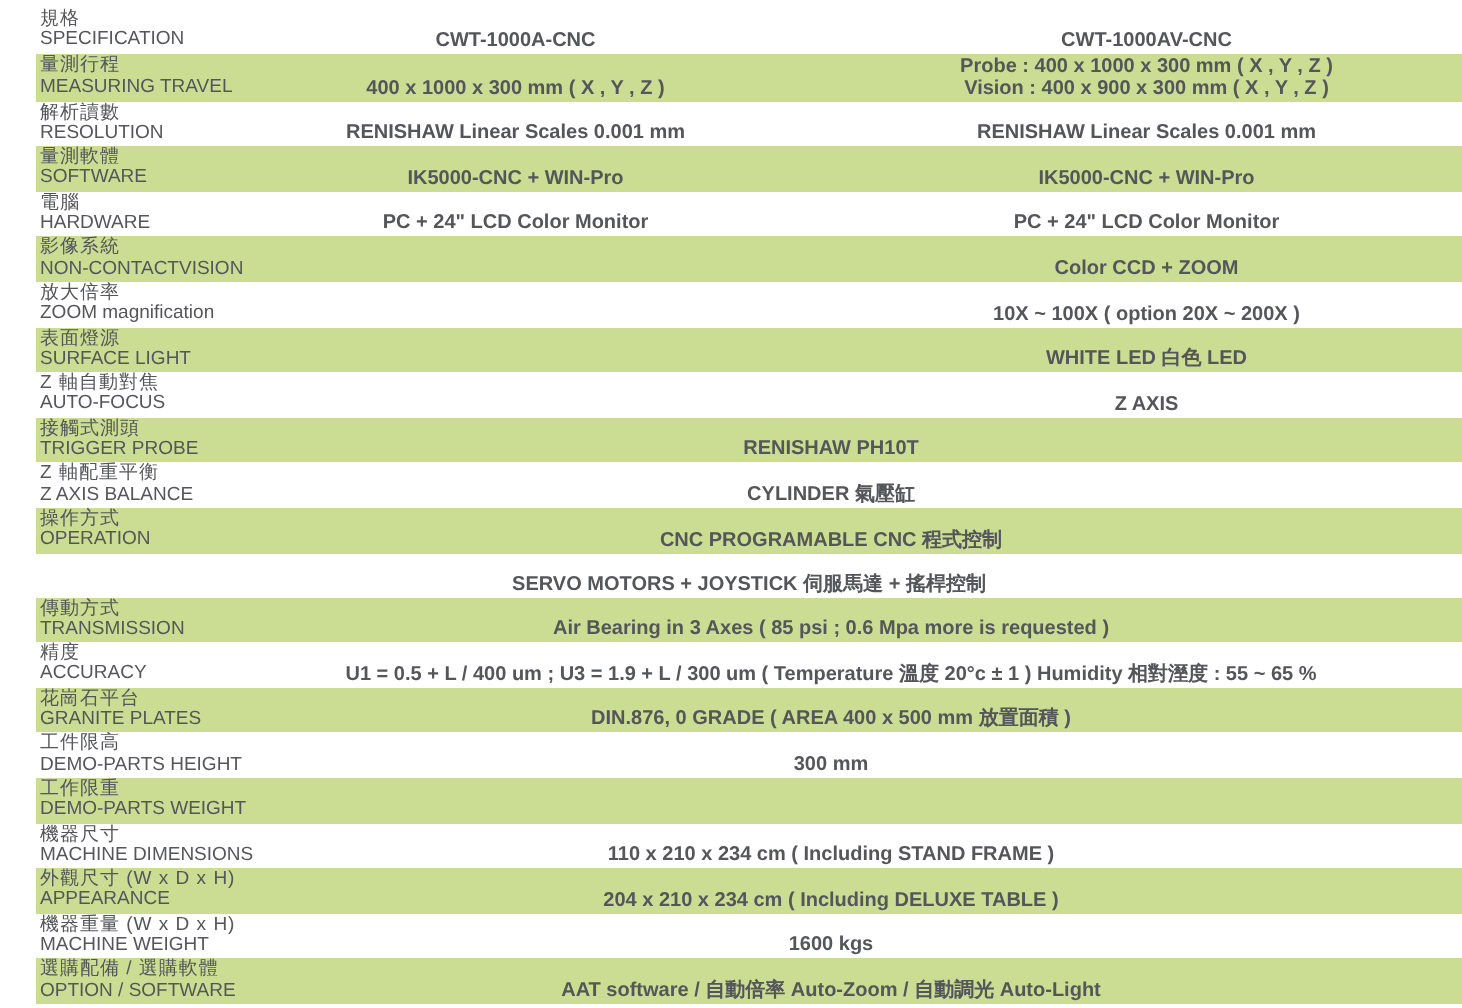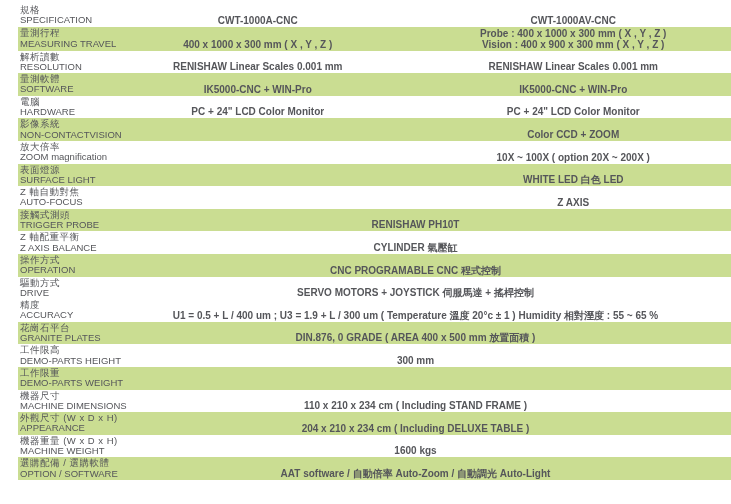--- a/index.html
+++ b/index.html
@@ -187,26 +187,31 @@
     <div class="row shaded">
       <div class="label">
         <div class="zh">操作方式</div>
         <div class="en">OPERATION</div>
       </div>
       <div class="cell span">
         <div class="value-line">CNC PROGRAMABLE CNC 程式控制</div>
       </div>
     </div>
     <div class="row">
-      <div class="label">
-        <div class="zh">驅動方式</div>
-        <div class="en">DRIVE</div>
-      </div>
       <div class="cell span">
         <div class="value-line">SERVO MOTORS + JOYSTICK 伺服馬達 + 搖桿控制</div>
+      </div>
+    </div>
+    <div class="row shaded">
+      <div class="label">
+        <div class="zh">傳動方式</div>
+        <div class="en">TRANSMISSION</div>
+      </div>
+      <div class="cell span">
+        <div class="value-line">Air Bearing in 3 Axes ( 85 psi ; 0.6 Mpa more is requested )</div>
       </div>
     </div>
     <div class="row">
       <div class="label">
         <div class="zh">精度</div>
         <div class="en">ACCURACY</div>
       </div>
       <div class="cell span">
         <div class="value-line">U1 = 0.5 + L / 400 um ; U3 = 1.9 + L / 300 um ( Temperature 溫度 20°c ± 1 ) Humidity 相對溼度 : 55 ~ 65 %</div>
       </div>

